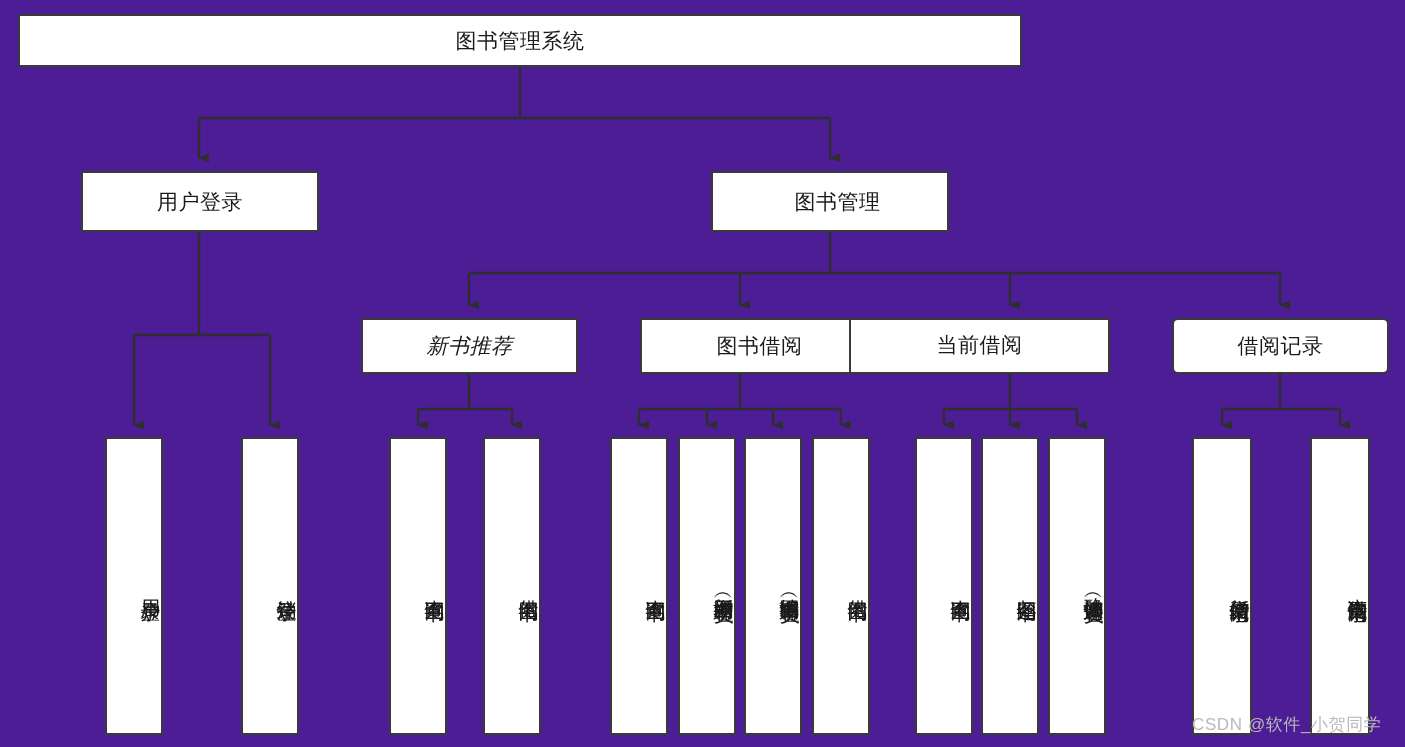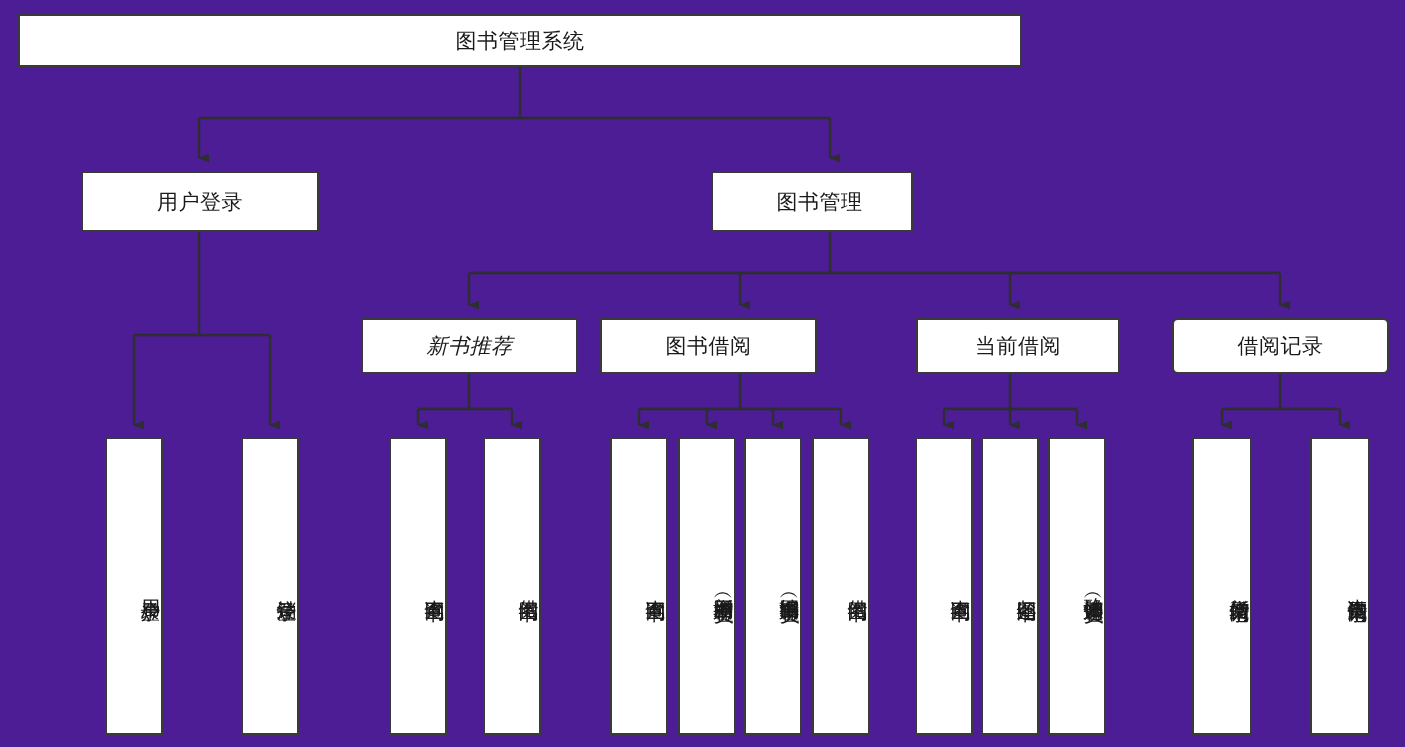--- a/index.html
+++ b/index.html
@@ -122,31 +122,31 @@
     </g>
   </svg>
 
   <div class="node h" style="left:18px; top:14px; width:1004px; height:53px;">
     <span>图书管理系统</span>
   </div>
 
   <div class="node h" style="left:81px; top:171px; width:238px; height:61px;">
     <span>用户登录</span>
   </div>
-  <div class="node h" style="left:711px; top:171px; width:202px; height:61px;padding-left:15px;">
+  <div class="node h" style="left:711px; top:171px; width:238px; height:61px;padding-left:15px;">
     <span>图书管理</span>
   </div>
 
   <div class="node h" style="left:361px; top:318px; width:217px; height:56px;font-style:italic;">
     <span>新书推荐</span>
   </div>
-  <div class="node h" style="left:600px; top:318px; width:217px; height:56px;">
+  <div class="node h" style="left:640px; top:318px; width:239px; height:56px;">
     <span>图书借阅</span>
   </div>
-  <div class="node h" style="left:916px; top:318px; width:204px; height:56px;">
+  <div class="node h" style="left:849px; top:318px; width:261px; height:56px;font-family:Liberation Serif, serif;">
     <span>当前借阅</span>
   </div>
   <div class="node h" style="left:1172px; top:318px; width:217px; height:56px;border-radius:6px;">
     <span>借阅记录</span>
   </div>
 
   <div class="node v" style="left:105px; top:437px; width:58px; height:298px;">
     <span class="vtxt">用户登录</span>
   </div>
   <div class="node v" style="left:241px; top:437px; width:58px; height:298px;">
@@ -183,14 +183,15 @@
     <span class="vtxt">确认归还（管理员）</span>
   </div>
 
   <div class="node v" style="left:1192px; top:437px; width:60px; height:298px;">
     <span class="vtxt">新增借阅记录</span>
   </div>
   <div class="node v" style="left:1310px; top:437px; width:60px; height:298px;">
     <span class="vtxt">查询借阅记录</span>
   </div>
 
+  <div class="watermark">CSDN @软件_小贺同学</div>
 
 </div>
 
 </body></html>

